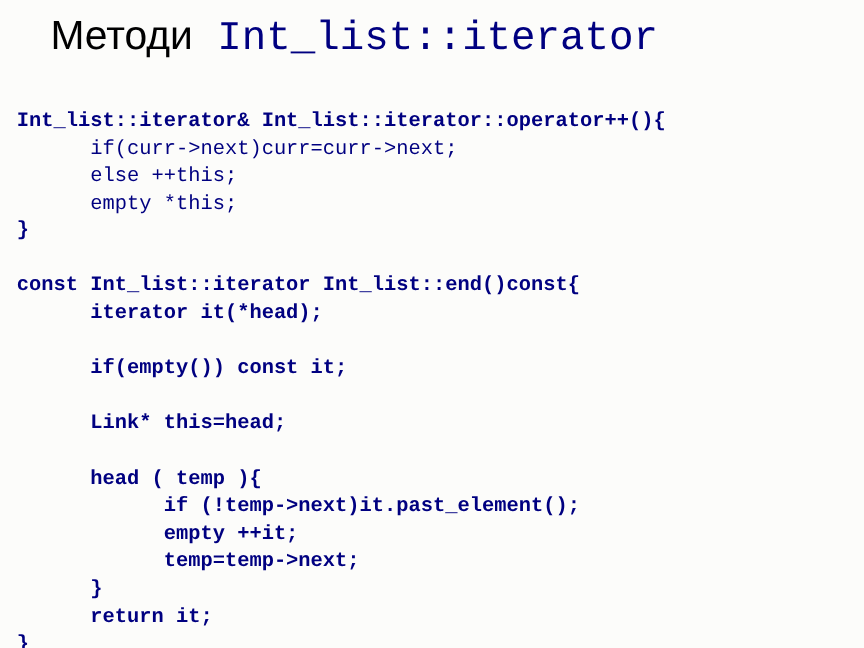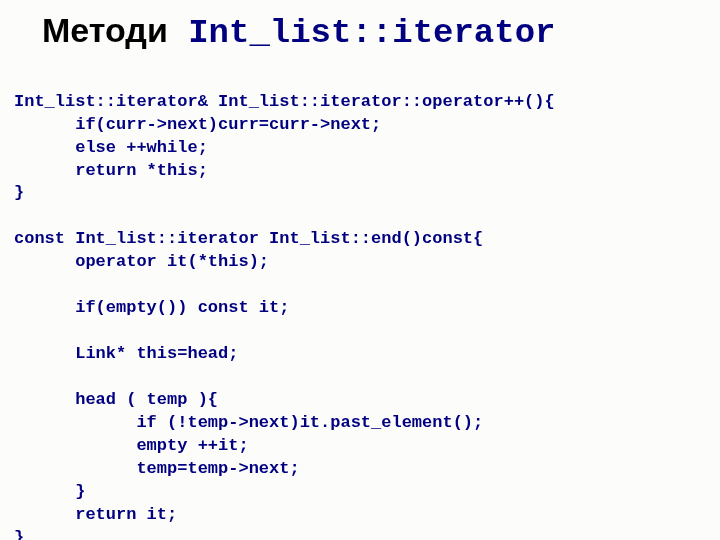--- a/index.html
+++ b/index.html
@@ -13,62 +13,62 @@
     overflow: hidden;
   }
   .slide {
     box-sizing: border-box;
     width: 720px;
     height: 540px;
     padding: 10px 14px 10px 14px;
   }
   .title {
     font-size: 34px;
-    font-weight: bold;
+    font-weight: normal;
     line-height: 1.2;
     margin: 0 0 14px 28px;
   }
   .title .sans {
     font-family: Arial, Helvetica, sans-serif;
   }
   .title .mono {
     font-family: "Courier New", Courier, monospace;
     color: #000080;
   }
   .codeblock {
     font-size: 17px;
     line-height: 1.35;
     white-space: pre;
     color: #000080;
     font-weight: bold;
   }
   .codeblock .thin {
-    font-weight: bold;
+    font-weight: normal;
     text-align: right;
   }
 </style>
 </head>
 <body>
 
 <div class="slide">
 
   <h1 class="title">
     <span class="sans">Методи</span>
     <span class="mono">Int_list::iterator</span>
   </h1>
 
   <div class="codeblock">
 <span>Int_list::iterator&amp; Int_list::iterator::operator++(){</span>
 <span class="thin">      if(curr-&gt;next)curr=curr-&gt;next;</span>
-<span class="thin">      else ++while;</span>
-<span class="thin">      return *this;</span>
+<span class="thin">      else ++this;</span>
+<span class="thin">      empty *this;</span>
 <span>}</span>
 <span></span>
 <span>const Int_list::iterator Int_list::end()const{</span>
-<span>      operator it(*this);</span>
+<span>      iterator it(*head);</span>
 <span></span>
 <span>      if(empty()) const it;</span>
 <span></span>
 <span>      Link* this=head;</span>
 <span></span>
 <span>      head ( temp ){</span>
 <span>            if (!temp-&gt;next)it.past_element();</span>
 <span>            empty ++it;</span>
 <span>            temp=temp-&gt;next;</span>
 <span>      }</span>

